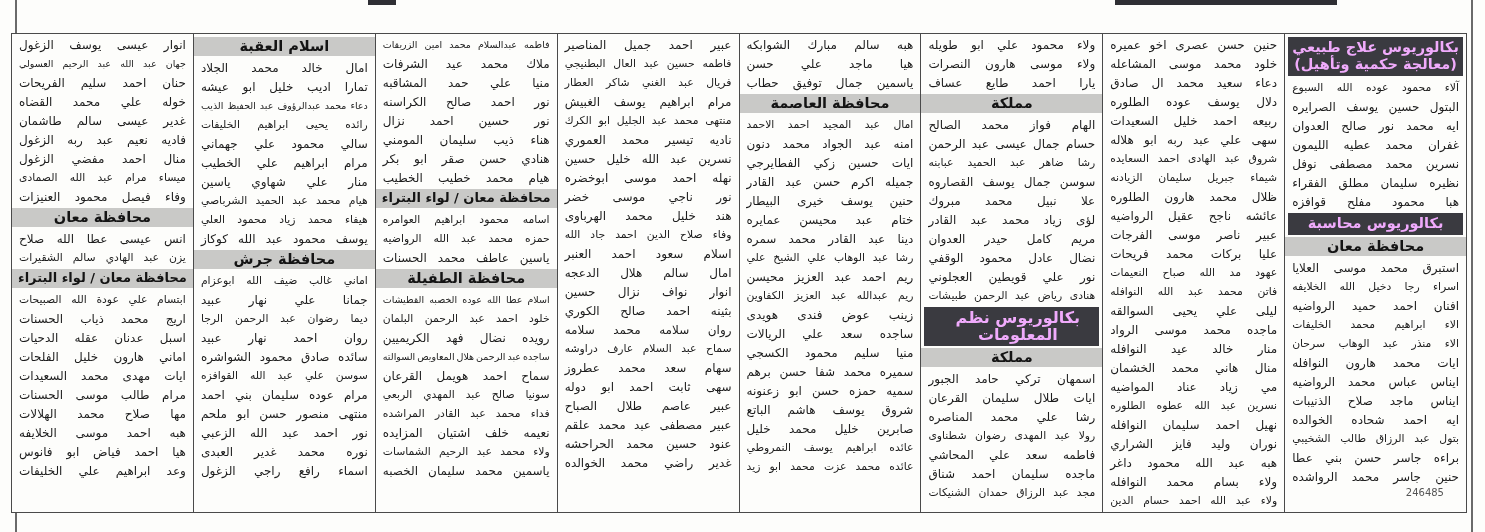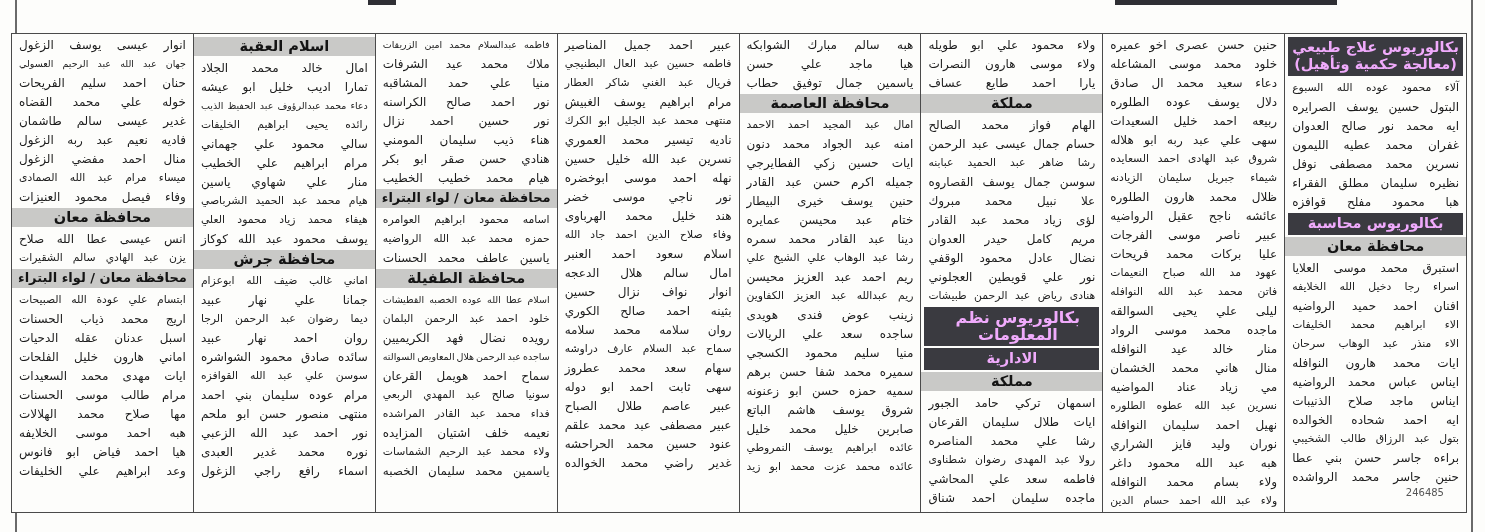--- a/index.html
+++ b/index.html
@@ -412,23 +412,20 @@
         <div class="name" style="font-size: 10.8px;">
           <span>هنادى</span>
           <span>رياض</span>
           <span>عبد</span>
           <span>الرحمن</span>
           <span>طبيشات</span>
         </div>
         <div class="h-dark">
           <div style="font-size: 16px; padding-left: 12px;">بكالوريوس نظم المعلومات</div>
         </div>
-        <div class="h-dark">
-          <div>الادارية</div>
-        </div>
         <div class="h-gray">
           <div>مملكة</div>
         </div>
         <div class="name" style="font-size: 12px;">
           <span>اسمهان</span>
           <span>تركي</span>
           <span>حامد</span>
           <span>الجبور</span>
         </div>
         <div class="name" style="font-size: 12px;">

